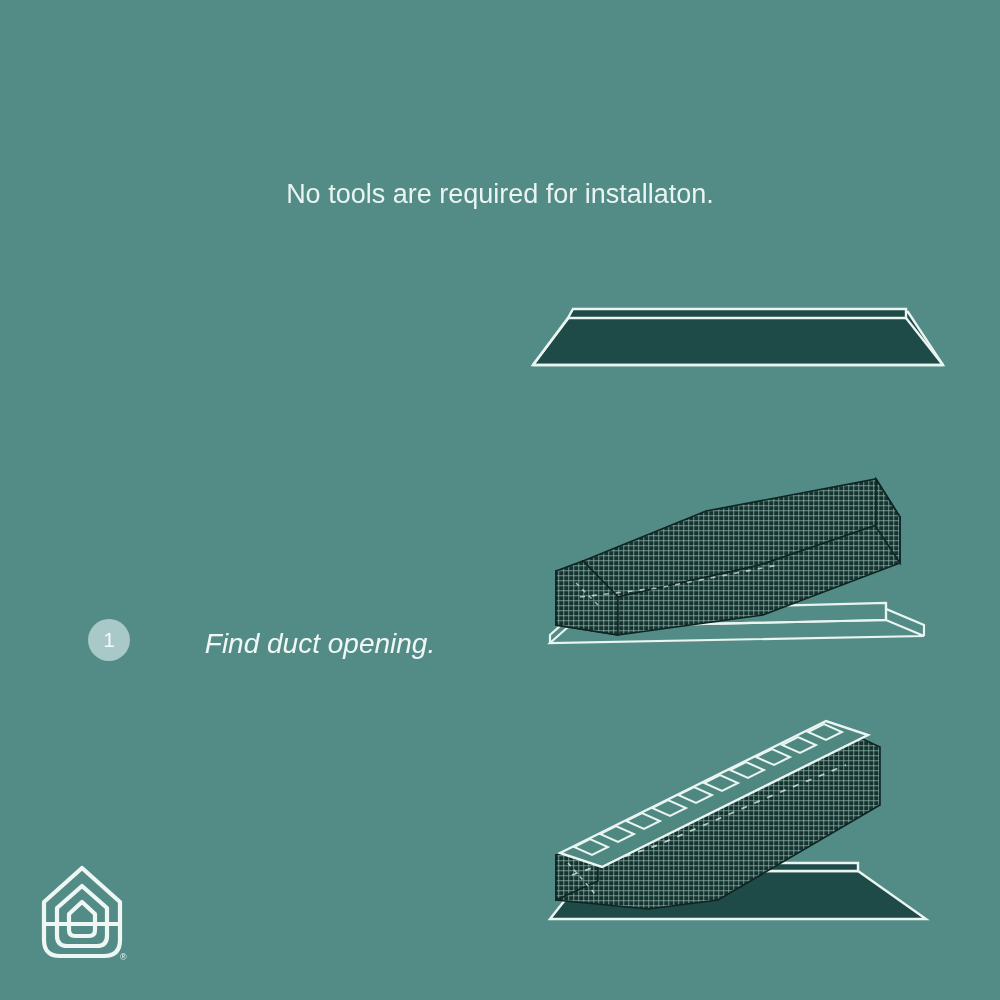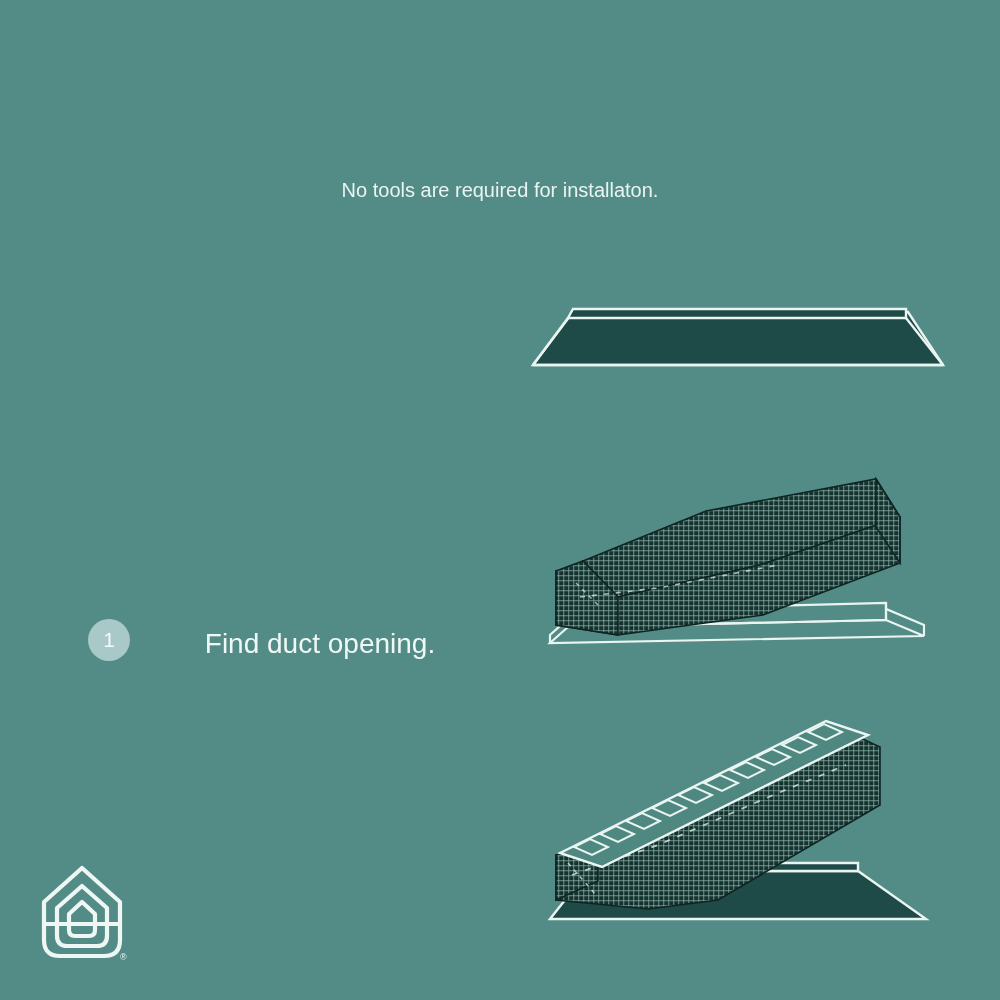--- a/index.html
+++ b/index.html
@@ -33,21 +33,21 @@
     letter-spacing: -1px;
     color: #F7F2E6;
     white-space: nowrap;
   }
   #subtitle {
     position: absolute;
     left: 0;
     top: 178px;
     width: 1000px;
     text-align: center;
-    font-size: 20px;
+    font-size: 27px;
     line-height: 1.2;
     color: #EAF4F2;
   }
 
   
   .step {
     position: absolute;
     left: 0;
     width: 520px;
   }
@@ -65,21 +65,21 @@
   }
   .step-text {
     position: absolute;
     left: 120px;
     width: 400px;
     text-align: center;
     color: #F0F8F6;
     font-size: 28px;
     line-height: 40px;
   }
-  .step-text .ln { display: block; }
+  .step-text .ln { display: block; font-style: italic; }
 
   #step1 { top: 300px; height: 90px; }
   #step1 .badge { left: 88px; top: 319px; }
   #step1 .step-text { top: 324px; }
 
   #step2 { top: 500px; height: 130px; }
 
   #step3 { top: 770px; height: 120px; }
 
   

